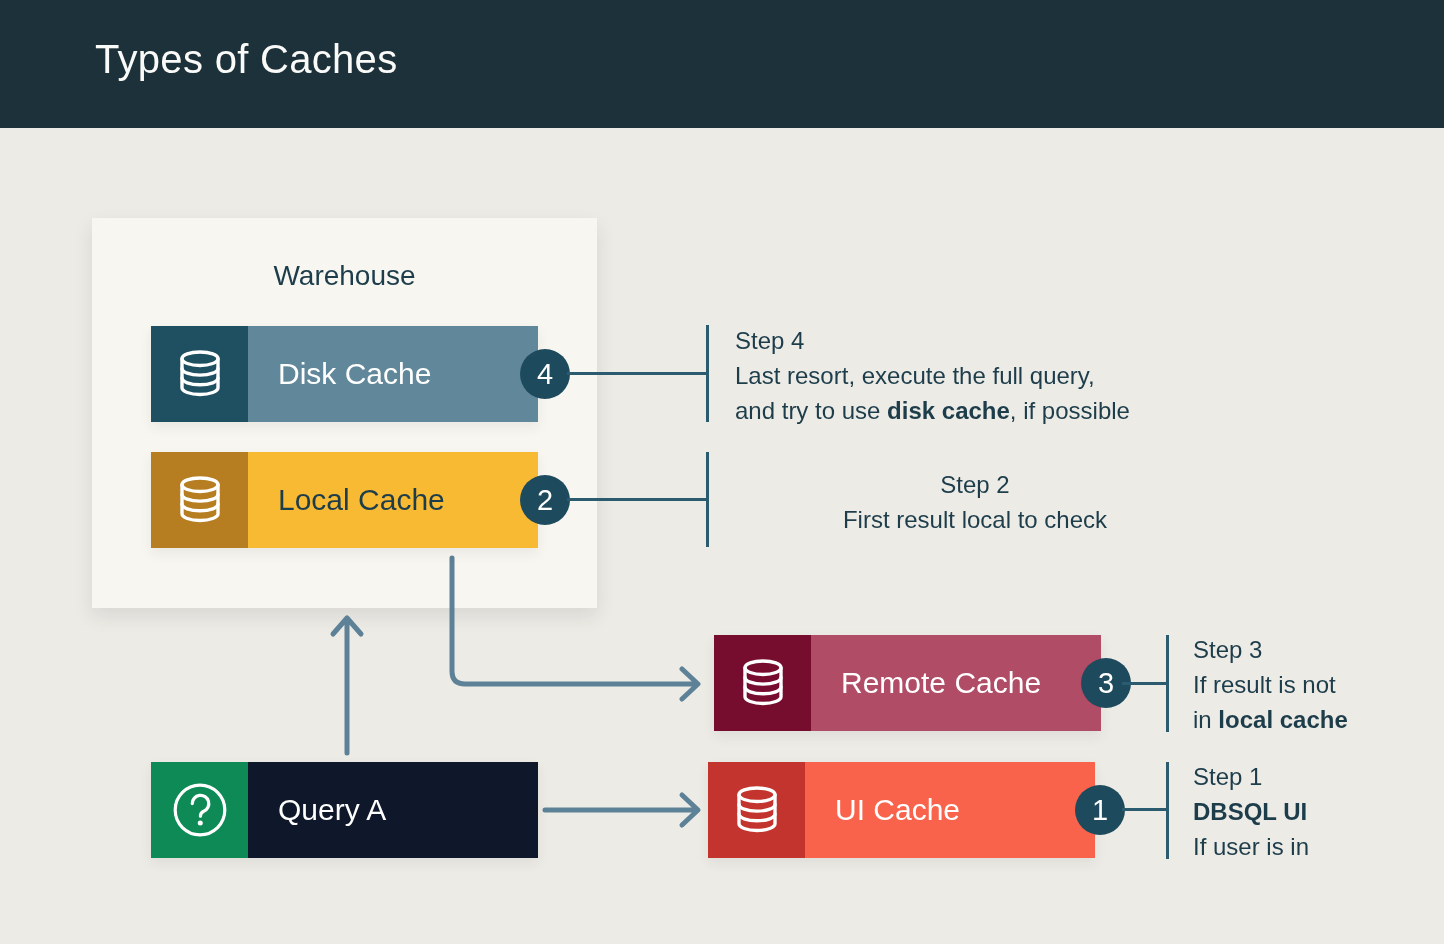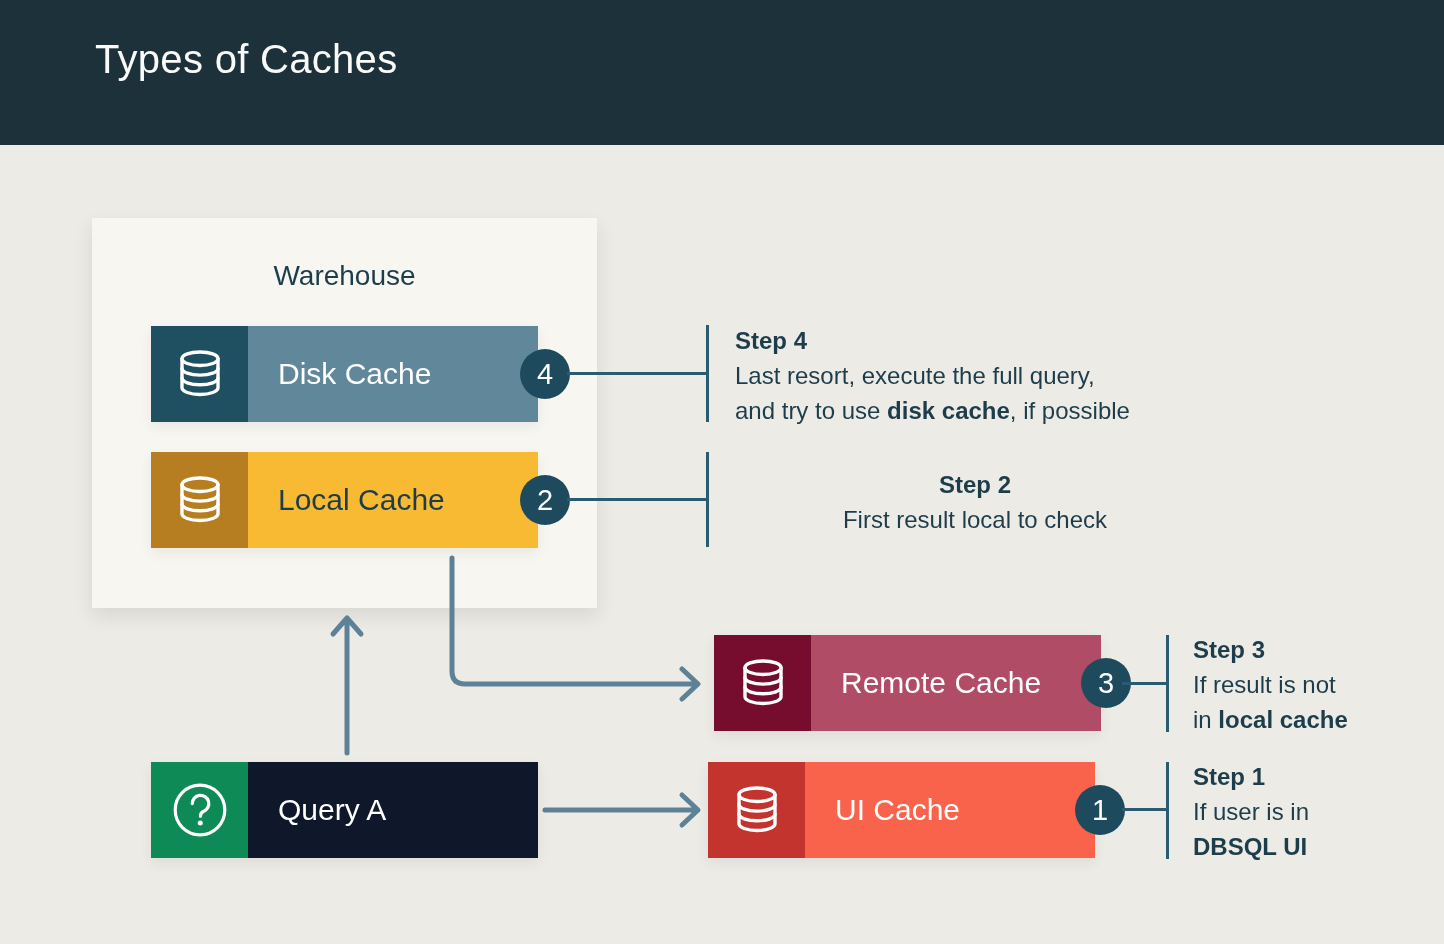--- a/index.html
+++ b/index.html
@@ -9,21 +9,21 @@
     width: 1444px;
     height: 944px;
     background: #edebe6;
     overflow: hidden;
     font-family: "Liberation Sans", sans-serif;
     color: #1d3d4b;
   }
   
   .header {
     position: absolute; left: 0; top: 0;
-    width: 1444px; height: 145px;
+    width: 1444px; height: 128px;
     background: #1c3139;
   }
   .header-title {
     position: absolute; left: 95px; top: 37px;
     font-size: 40px; font-weight: 500;
     color: #fafaf8; letter-spacing: 0.3px;
   }
   
   .warehouse-box {
     position: absolute; left: 92px; top: 218px;
@@ -80,21 +80,21 @@
     color: #ffffff;
     display: flex; align-items: center; justify-content: center;
     font-size: 29px; font-weight: 500;
   }
   
   .conn { position: absolute; background: #2b5b6e; }
   .conn-h { height: 3px; }
   .conn-v { width: 3px; }
   
   .step { position: absolute; font-size: 24px; line-height: 35px; color: #1d3d4b; }
-  .step-title { font-weight: 700; }
+  .step-title { font-weight: 400; }
   .b { font-weight: 700; }
   
   .arrows { position: absolute; left: 0; top: 0; width: 1444px; height: 944px; pointer-events: none; }
 </style>
 </head>
 <body>
 
 <div class="stage">
 
   <div class="header">
@@ -200,17 +200,17 @@
   </div>
 
   <div class="step" style="left:1193px; top:632px; width:240px;">
     <div class="step-title">Step 3</div>
     <div>If result is not</div>
     <div><span>in </span><span class="b">local cache</span><span></span></div>
   </div>
 
   <div class="step" style="left:1193px; top:759px; width:240px;">
     <div class="step-title">Step 1</div>
+    <div><span></span><span class="b">DBSQL UI</span><span></span></div>
     <div>If user is in</div>
-    <div><span></span><span class="b">DBSQL UI</span><span></span></div>
   </div>
 
 </div>
 
 </body></html>

